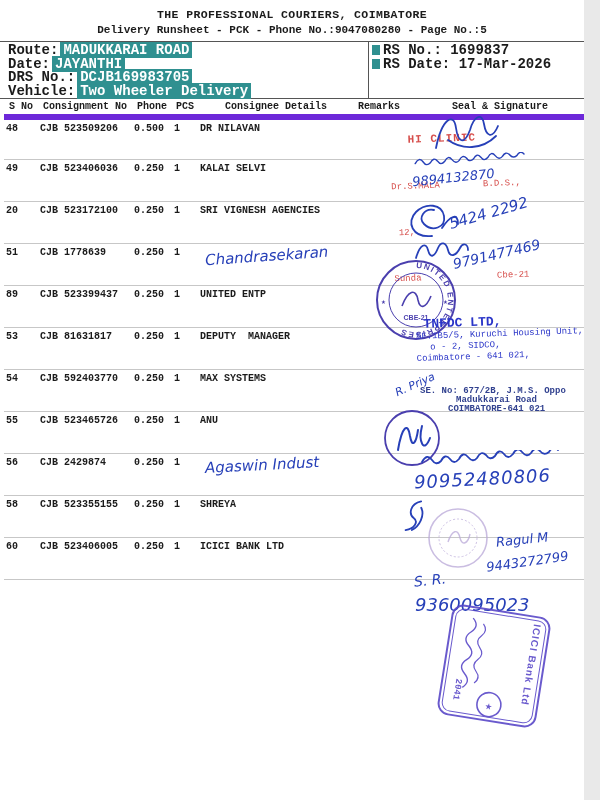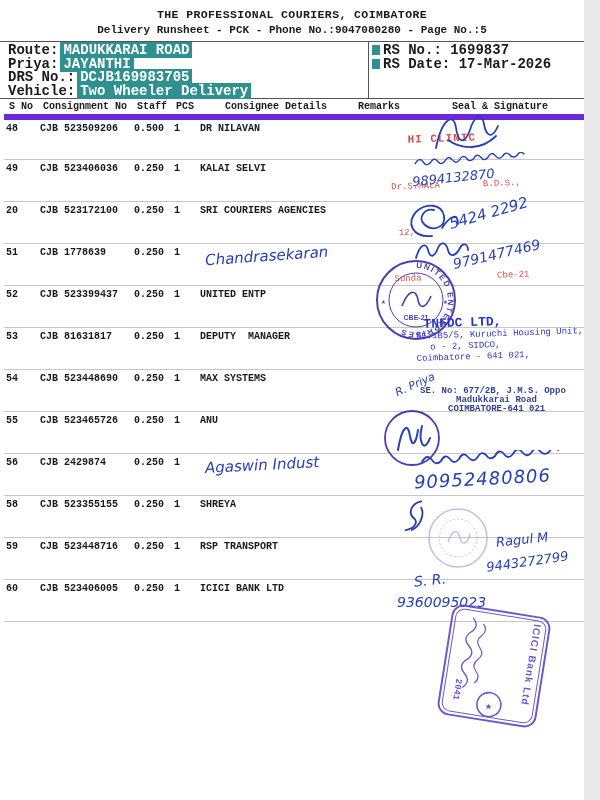--- a/index.html
+++ b/index.html
@@ -56,21 +56,21 @@
 
 <div class="page">
 
   <div class="doc-title">THE PROFESSIONAL COURIERS, COIMBATORE</div>
   <div class="doc-subtitle">Delivery Runsheet - PCK - Phone No.:9047080280 - Page No.:5</div>
 
   <div class="meta">
     <div class="meta-divider"></div>
     <div class="meta-left">
       <div class="meta-row"><span>Route:</span><span class="chip">MADUKKARAI ROAD</span></div>
-      <div class="meta-row"><span>Priya:</span><span class="chip">JAYANTHI</span></div>
+      <div class="meta-row"><span>Date:</span><span class="chip">JAYANTHI</span></div>
       <div class="meta-row"><span>DRS No.:</span><span class="chip">DCJB169983705</span></div>
       <div class="meta-row"><span>Vehicle:</span><span class="chip">Two Wheeler Delivery</span></div>
     </div>
     <div class="meta-right">
       <div class="meta-row"><span class="rs-mark"></span><span>RS No.:</span> <span>1699837</span></div>
       <div class="meta-row"><span class="rs-mark"></span><span>RS Date:</span> <span>17-Mar-2026</span></div>
     </div>
   </div>
 
   <table class="runsheet">
@@ -80,21 +80,21 @@
         <col style="width:40px">
         <col style="width:26px">
         <col style="width:156px">
         <col style="width:50px">
         <col style="width:192px">
       </colgroup>
     <thead>
       <tr>
         <th>S No</th>
         <th>Consignment No</th>
-        <th>Staff</th>
+        <th>Phone</th>
         <th>PCS</th>
         <th>Consignee Details</th>
         <th>Remarks</th>
         <th>Seal &amp; Signature</th>
       </tr>
     </thead>
     <tbody>
       <tr>
           <td>48</td>
           <td>CJB 523509206</td>
@@ -111,54 +111,54 @@
           <td>1</td>
           <td>KALAI SELVI</td>
           <td></td>
           <td></td>
         </tr>
       <tr>
           <td>20</td>
           <td>CJB 523172100</td>
           <td>0.250</td>
           <td>1</td>
-          <td>SRI COURIERS AGENCIES</td>
+          <td>SRI VIGNESH AGENCIES</td>
           <td></td>
           <td></td>
         </tr>
       <tr>
           <td>51</td>
           <td>CJB 1778639</td>
           <td>0.250</td>
           <td>1</td>
           <td></td>
           <td></td>
           <td></td>
         </tr>
       <tr>
-          <td>52</td>
+          <td>89</td>
           <td>CJB 523399437</td>
           <td>0.250</td>
           <td>1</td>
           <td>UNITED ENTP</td>
           <td></td>
           <td></td>
         </tr>
       <tr>
           <td>53</td>
           <td>CJB 81631817</td>
           <td>0.250</td>
           <td>1</td>
           <td>DEPUTY  MANAGER</td>
           <td></td>
           <td></td>
         </tr>
       <tr>
           <td>54</td>
-          <td>CJB 523448690</td>
+          <td>CJB 592403770</td>
           <td>0.250</td>
           <td>1</td>
           <td>MAX SYSTEMS</td>
           <td></td>
           <td></td>
         </tr>
       <tr>
           <td>55</td>
           <td>CJB 523465726</td>
           <td>0.250</td>
@@ -175,29 +175,20 @@
           <td></td>
           <td></td>
           <td></td>
         </tr>
       <tr>
           <td>58</td>
           <td>CJB 523355155</td>
           <td>0.250</td>
           <td>1</td>
           <td>SHREYA</td>
-          <td></td>
-          <td></td>
-        </tr>
-      <tr>
-          <td>59</td>
-          <td>CJB 523448716</td>
-          <td>0.250</td>
-          <td>1</td>
-          <td>RSP TRANSPORT</td>
           <td></td>
           <td></td>
         </tr>
       <tr>
           <td>60</td>
           <td>CJB 523406005</td>
           <td>0.250</td>
           <td>1</td>
           <td>ICICI BANK LTD</td>
           <td></td>
@@ -278,21 +269,21 @@
 
     <svg class="stamp-svg" style="left:426px; top:506px; opacity:.75;" width="64" height="64" viewBox="0 0 64 64">
       <circle cx="32" cy="32" r="29" fill="none" stroke="#b9a8d8" stroke-width="1.6"></circle>
       <circle cx="32" cy="32" r="19" fill="none" stroke="#b9a8d8" stroke-width="1" stroke-dasharray="2 2"></circle>
       <path d="M22 36 C26 24 32 22 34 32 C36 40 42 38 44 28" fill="none" stroke="#b9a8d8" stroke-width="1.4"></path>
     </svg>
     <div class="hw" style="left:496px; top:532px; font-size:13px; transform:rotate(-6deg);">Ragul M</div>
     <div class="hw" style="left:486px; top:554px; font-size:13px; transform:rotate(-8deg);">9443272799</div>
 
     <div class="hw" style="left:414px; top:572px; font-size:14px; transform:rotate(-6deg);">S. R.</div>
-    <div class="hw" style="left:397px; top:594px; font-size:14px;">9360095023</div>
+    <div class="hw" style="left:415px; top:594px; font-size:18px;">9360095023</div>
 
     <div class="icici">
       <div class="icici-frame"></div>
       <div class="icici-frame-in"></div>
       <div class="icici-name">ICICI Bank Ltd</div>
       <svg style="position:absolute; left:12px; top:8px;" width="30" height="78" viewBox="0 0 30 78">
         <path d="M10 4 q8 7 0 14 q-8 7 0 14 q8 7 0 14 q-8 7 0 14 q8 7 0 14" fill="none" stroke="#5a49c8" stroke-width="1.4"></path>
         <path d="M21 8 q6 6 0 12 q-6 6 0 12 q6 6 0 12 q-6 6 0 12 q6 6 0 12" fill="none" stroke="#5a49c8" stroke-width="1.2"></path>
       </svg>
       <div class="icici-year">2041</div>

